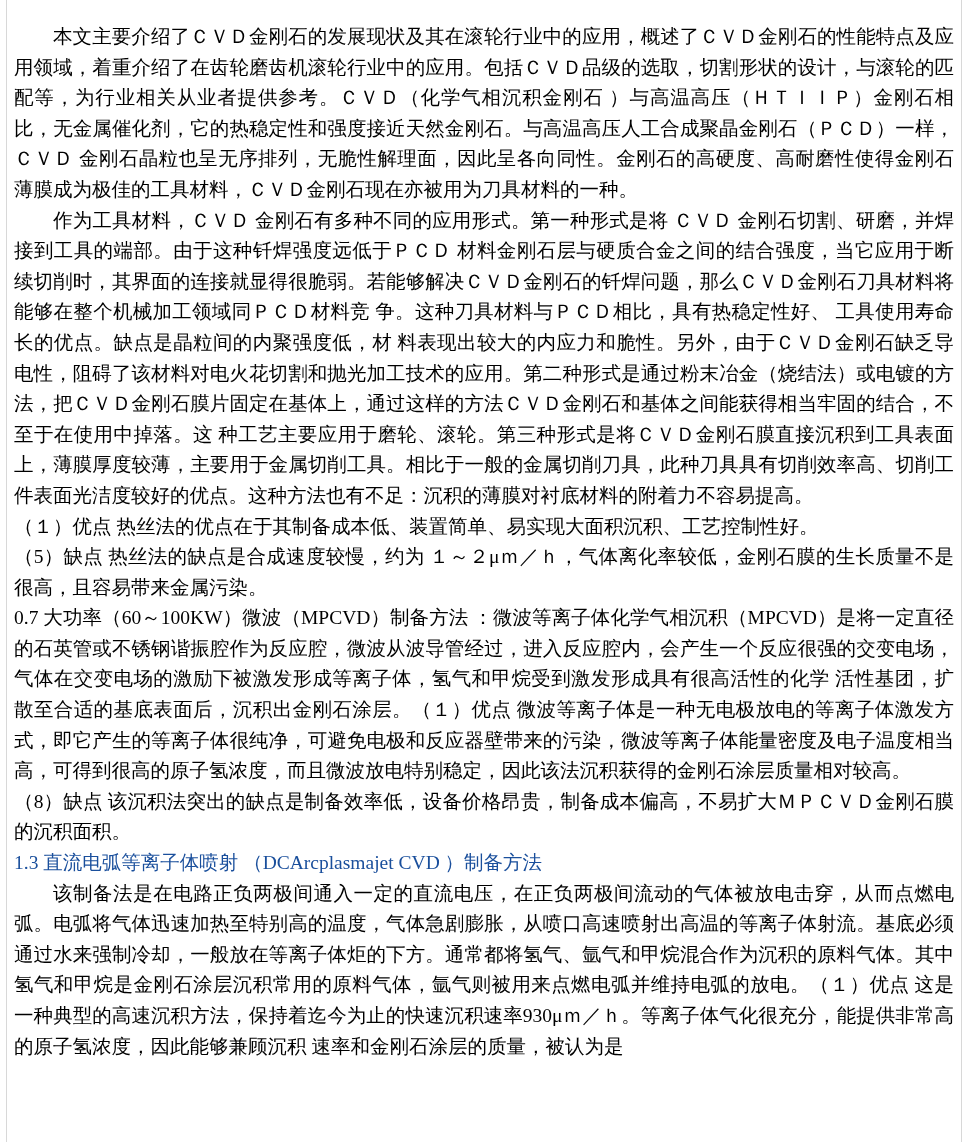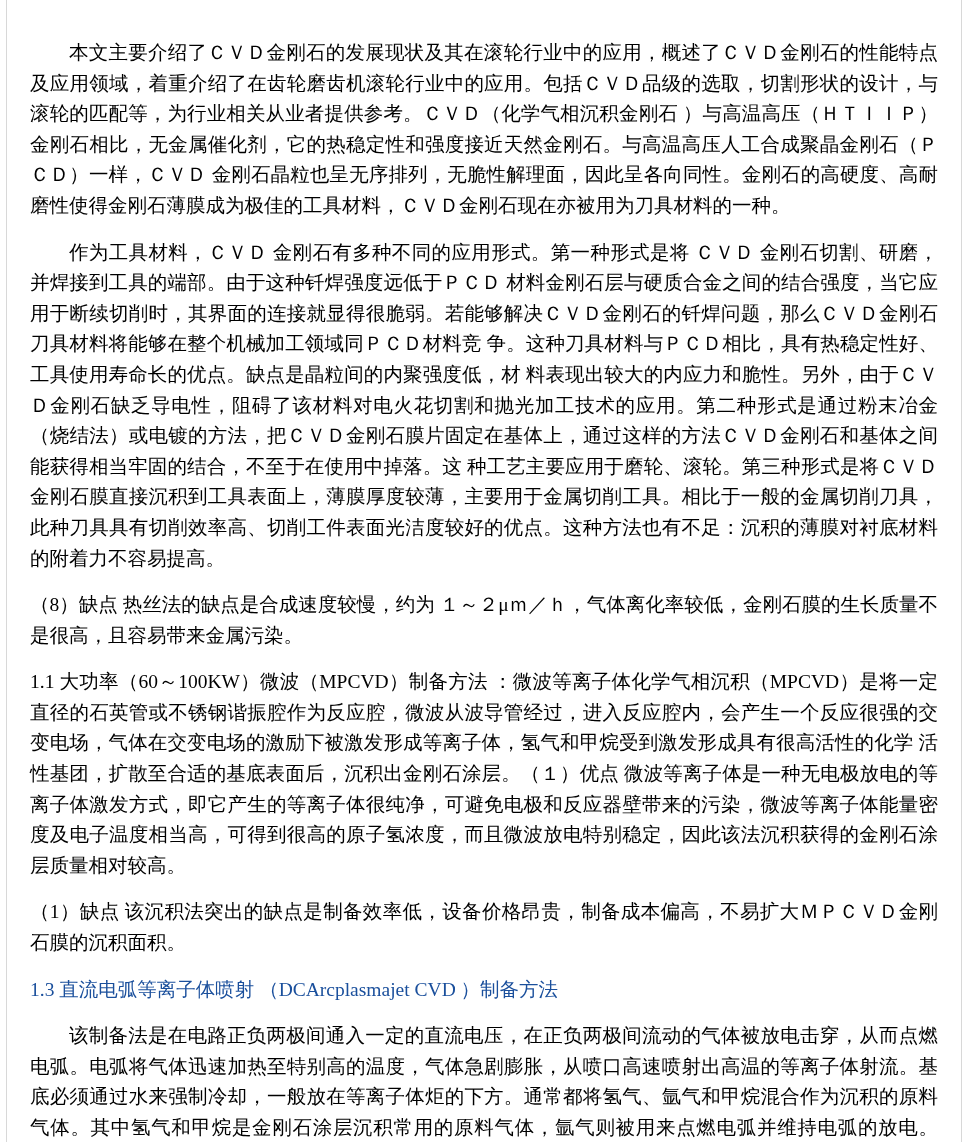--- a/index.html
+++ b/index.html
@@ -22,21 +22,21 @@
     position: relative;
   }
   .doc-body {
     font-size: 19.5px;
     line-height: 30.6px;
     text-align: justify;
     text-justify: inter-ideograph;
     letter-spacing: 0px;
   }
   p {
-    margin: 16px;
+    margin: 0;
     padding: 0;
   }
   p.indent {
     text-indent: 2em;
   }
   p.noindent {
     text-indent: 0;
   }
   .section-head {
     text-indent: 0;
@@ -58,19 +58,20 @@
 </head>
 <body>
 
 <div class="page">
   <div class="edge left"></div>
   <div class="edge right"></div>
 
   <div class="doc-body">
     <p class="indent">本文主要介绍了ＣＶＤ金刚石的发展现状及其在滚轮行业中的应用，概述了ＣＶＤ金刚石的性能特点及应用领域，着重介绍了在齿轮磨齿机滚轮行业中的应用。包括ＣＶＤ品级的选取，切割形状的设计，与滚轮的匹配等，为行业相关从业者提供参考。ＣＶＤ（化学气相沉积金刚石 ）与高温高压（ＨＴＩＩＰ）金刚石相比，无金属催化剂，它的热稳定性和强度接近天然金刚石。与高温高压人工合成聚晶金刚石（ＰＣＤ）一样，ＣＶＤ 金刚石晶粒也呈无序排列，无脆性解理面，因此呈各向同性。金刚石的高硬度、高耐磨性使得金刚石薄膜成为极佳的工具材料，ＣＶＤ金刚石现在亦被用为刀具材料的一种。</p>
     <p class="indent">作为工具材料，ＣＶＤ 金刚石有多种不同的应用形式。第一种形式是将 ＣＶＤ 金刚石切割、研磨，并焊接到工具的端部。由于这种钎焊强度远低于ＰＣＤ 材料金刚石层与硬质合金之间的结合强度，当它应用于断续切削时，其界面的连接就显得很脆弱。若能够解决ＣＶＤ金刚石的钎焊问题，那么ＣＶＤ金刚石刀具材料将能够在整个机械加工领域同ＰＣＤ材料竞 争。这种刀具材料与ＰＣＤ相比，具有热稳定性好、 工具使用寿命长的优点。缺点是晶粒间的内聚强度低，材 料表现出较大的内应力和脆性。另外，由于ＣＶＤ金刚石缺乏导电性，阻碍了该材料对电火花切割和抛光加工技术的应用。第二种形式是通过粉末冶金（烧结法）或电镀的方法，把ＣＶＤ金刚石膜片固定在基体上，通过这样的方法ＣＶＤ金刚石和基体之间能获得相当牢固的结合，不至于在使用中掉落。这 种工艺主要应用于磨轮、滚轮。第三种形式是将ＣＶＤ金刚石膜直接沉积到工具表面上，薄膜厚度较薄，主要用于金属切削工具。相比于一般的金属切削刀具，此种刀具具有切削效率高、切削工件表面光洁度较好的优点。这种方法也有不足：沉积的薄膜对衬底材料的附着力不容易提高。</p>
-    <p class="noindent">（8）缺点 热丝法的缺点是合成速度较慢，约为 １～２μｍ／ｈ，气体离化率较低，金刚石膜的生长质量不是很高，且容易带来金属污染。</p>
-    <p class="noindent">1.1 大功率（60～100KW）微波（MPCVD）制备方法 ：微波等离子体化学气相沉积（MPCVD）是将一定直径的石英管或不锈钢谐振腔作为反应腔，微波从波导管经过，进入反应腔内，会产生一个反应很强的交变电场，气体在交变电场的激励下被激发形成等离子体，氢气和甲烷受到激发形成具有很高活性的化学 活性基团，扩散至合适的基底表面后，沉积出金刚石涂层。（１）优点 微波等离子体是一种无电极放电的等离子体激发方式，即它产生的等离子体很纯净，可避免电极和反应器壁带来的污染，微波等离子体能量密度及电子温度相当高，可得到很高的原子氢浓度，而且微波放电特别稳定，因此该法沉积获得的金刚石涂层质量相对较高。</p>
-    <p class="noindent">（1）缺点 该沉积法突出的缺点是制备效率低，设备价格昂贵，制备成本偏高，不易扩大ＭＰＣＶＤ金刚石膜的沉积面积。</p>
+    <p class="noindent">（１）优点 热丝法的优点在于其制备成本低、装置简单、易实现大面积沉积、工艺控制性好。</p>
+    <p class="noindent">（5）缺点 热丝法的缺点是合成速度较慢，约为 １～２μｍ／ｈ，气体离化率较低，金刚石膜的生长质量不是很高，且容易带来金属污染。</p>
+    <p class="noindent">0.7 大功率（60～100KW）微波（MPCVD）制备方法 ：微波等离子体化学气相沉积（MPCVD）是将一定直径的石英管或不锈钢谐振腔作为反应腔，微波从波导管经过，进入反应腔内，会产生一个反应很强的交变电场，气体在交变电场的激励下被激发形成等离子体，氢气和甲烷受到激发形成具有很高活性的化学 活性基团，扩散至合适的基底表面后，沉积出金刚石涂层。（１）优点 微波等离子体是一种无电极放电的等离子体激发方式，即它产生的等离子体很纯净，可避免电极和反应器壁带来的污染，微波等离子体能量密度及电子温度相当高，可得到很高的原子氢浓度，而且微波放电特别稳定，因此该法沉积获得的金刚石涂层质量相对较高。</p>
+    <p class="noindent">（8）缺点 该沉积法突出的缺点是制备效率低，设备价格昂贵，制备成本偏高，不易扩大ＭＰＣＶＤ金刚石膜的沉积面积。</p>
     <p class="noindent blue section-head">1.3 直流电弧等离子体喷射 （DCArcplasmajet CVD ）制备方法</p>
     <p class="indent">该制备法是在电路正负两极间通入一定的直流电压，在正负两极间流动的气体被放电击穿，从而点燃电弧。电弧将气体迅速加热至特别高的温度，气体急剧膨胀，从喷口高速喷射出高温的等离子体射流。基底必须通过水来强制冷却，一般放在等离子体炬的下方。通常都将氢气、氩气和甲烷混合作为沉积的原料气体。其中氢气和甲烷是金刚石涂层沉积常用的原料气体，氩气则被用来点燃电弧并维持电弧的放电。（１）优点 这是一种典型的高速沉积方法，保持着迄今为止的快速沉积速率930μｍ／ｈ。等离子体气化很充分，能提供非常高的原子氢浓度，因此能够兼顾沉积 速率和金刚石涂层的质量，被认为是</p>
   </div>
 </div>
 
 </body></html>

